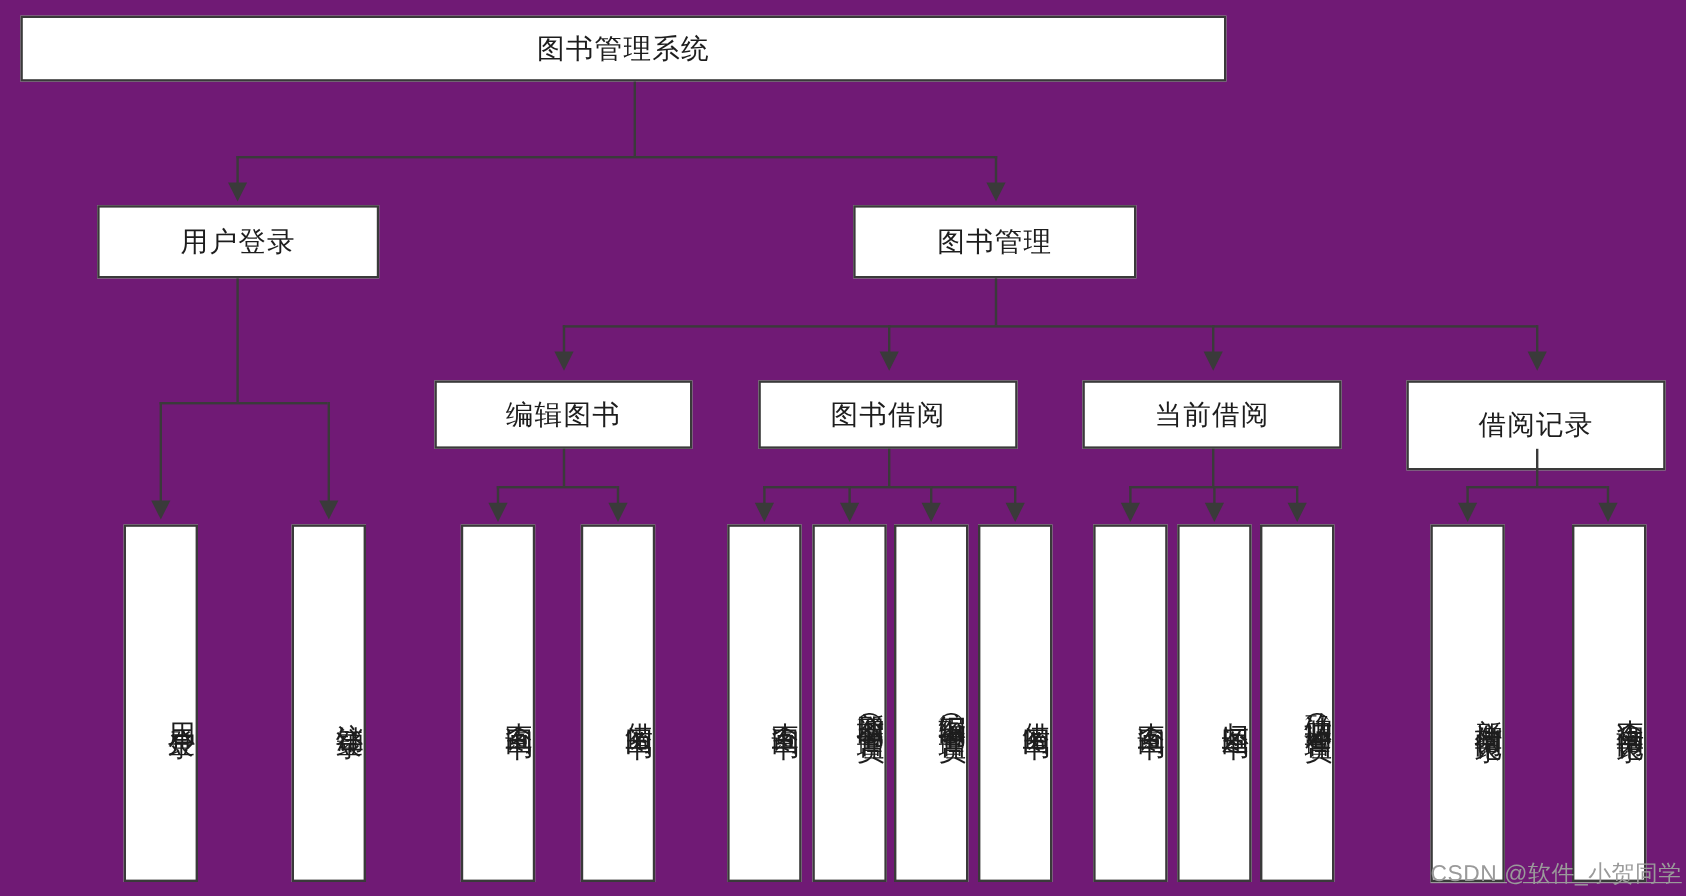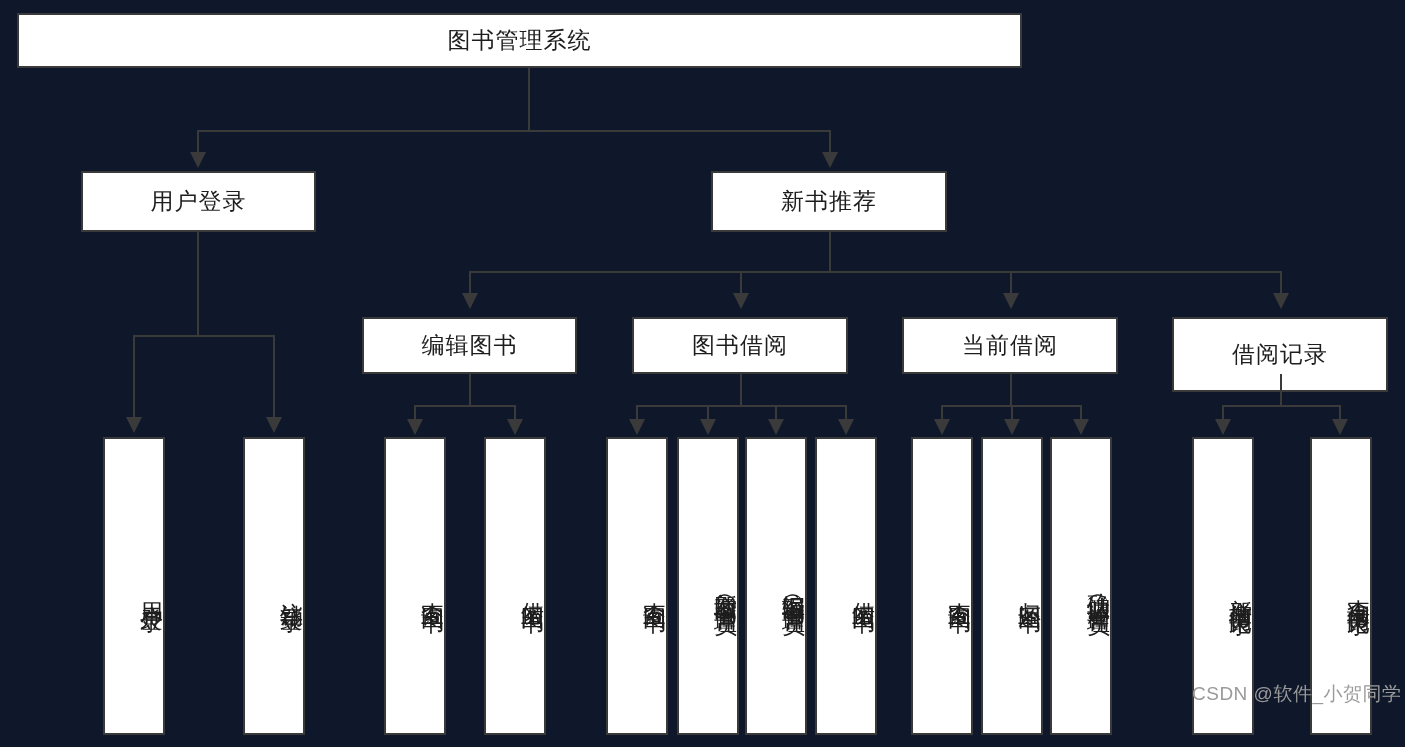--- a/index.html
+++ b/index.html
@@ -4,21 +4,21 @@
 <style>
   html, body {
     margin: 0;
     padding: 0;
     background: #ffffff;
   }
   #canvas {
     position: relative;
     width: 1405px;
     height: 747px;
-    background: #0f172a;
+    background: #701a75;
     font-family: "Liberation Sans", "DejaVu Sans", sans-serif;
     overflow: hidden;
   }
   .node {
     position: absolute;
     box-sizing: border-box;
     border: 2.5px solid #3a3a3a;
     background: #ffffff;
     display: flex;
     align-items: center;
@@ -89,21 +89,21 @@
   <div class="arrow" style="left:190px; top:152px;"></div>
 
   <div class="vline" style="left:829px; top:130px; height:24px;"></div>
   <div class="arrow" style="left:822px; top:152px;"></div>
 
   <div class="node horiz" style="left:81px; top:171px; width:235px; height:61px;">
     <span class="node-label">用户登录</span>
   </div>
 
   <div class="node horiz" style="left:711px; top:171px; width:236px; height:61px;">
-    <span class="node-label">新书推荐</span>
+    <span class="node-label">图书管理</span>
   </div>
 
   <div class="vline" style="left:197px; top:232px; height:103px;"></div>
   <div class="hline" style="left:133px; top:335px; width:140px;"></div>
   <div class="vline" style="left:133px; top:335px; height:84px;"></div>
   <div class="arrow" style="left:126px; top:417px;"></div>
   <div class="vline" style="left:273px; top:335px; height:84px;"></div>
   <div class="arrow" style="left:266px; top:417px;"></div>
 
   <div class="vline" style="left:829px; top:232px; height:39px;"></div>
@@ -201,15 +201,15 @@
     <span class="node-label">确认归还（管理员）</span>
   </div>
 
   <div class="node vert" style="left:1192px; top:437px; width:62px; height:298px;">
     <span class="node-label">新增借阅记录</span>
   </div>
   <div class="node vert" style="left:1310px; top:437px; width:62px; height:298px;">
     <span class="node-label">查询借阅记录</span>
   </div>
 
-  <div class="watermark" style="left:1192px; top:681px;">CSDN @软件_小贺同学</div>
+  <div class="watermark" style="left:1192px; top:715px;text-decoration:underline;">CSDN @软件_小贺同学</div>
 
 </div>
 
 </body></html>

